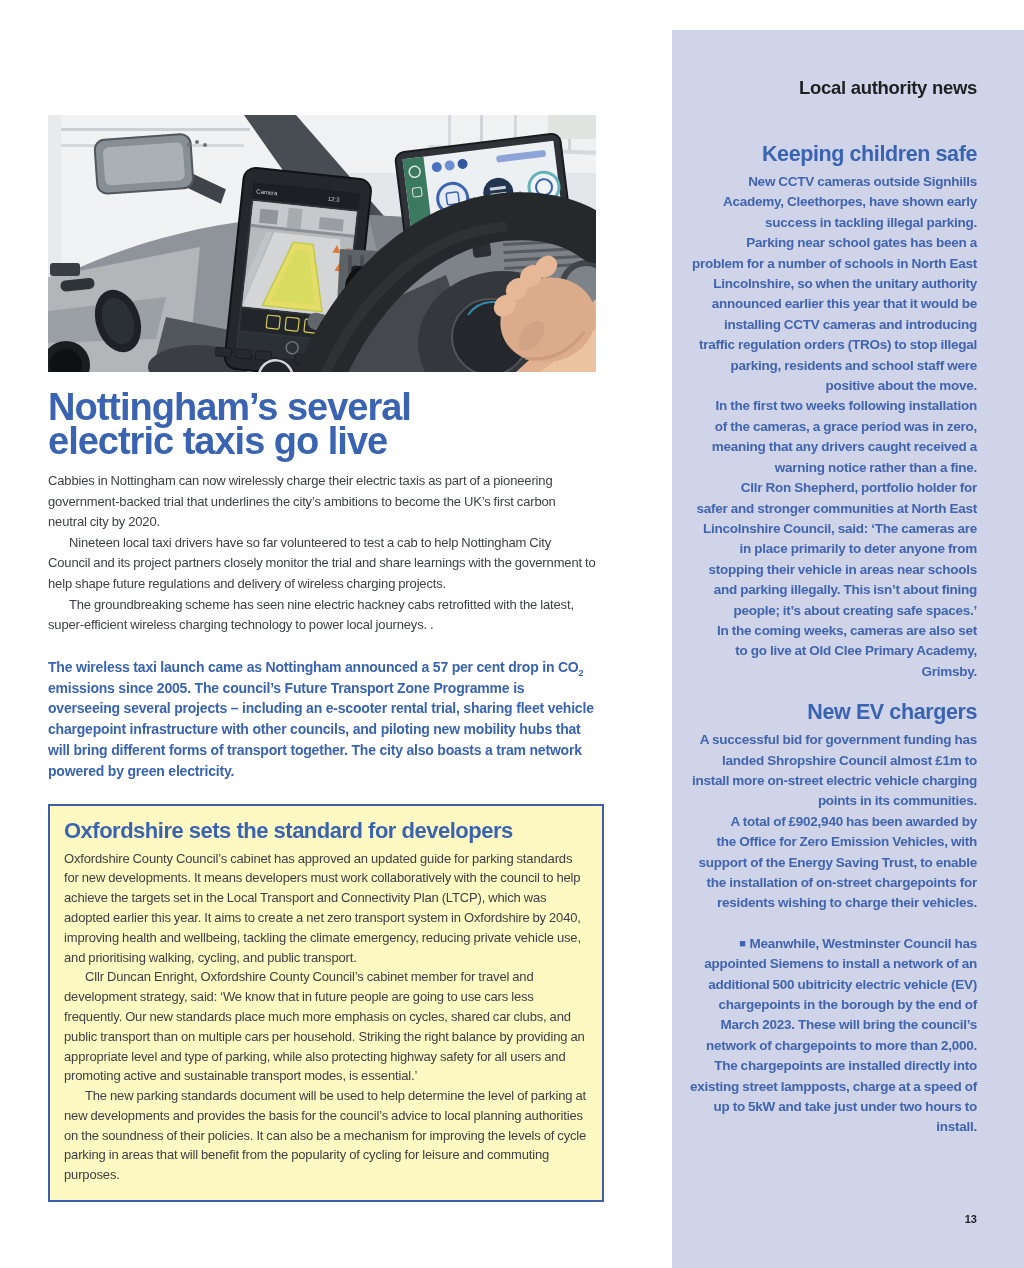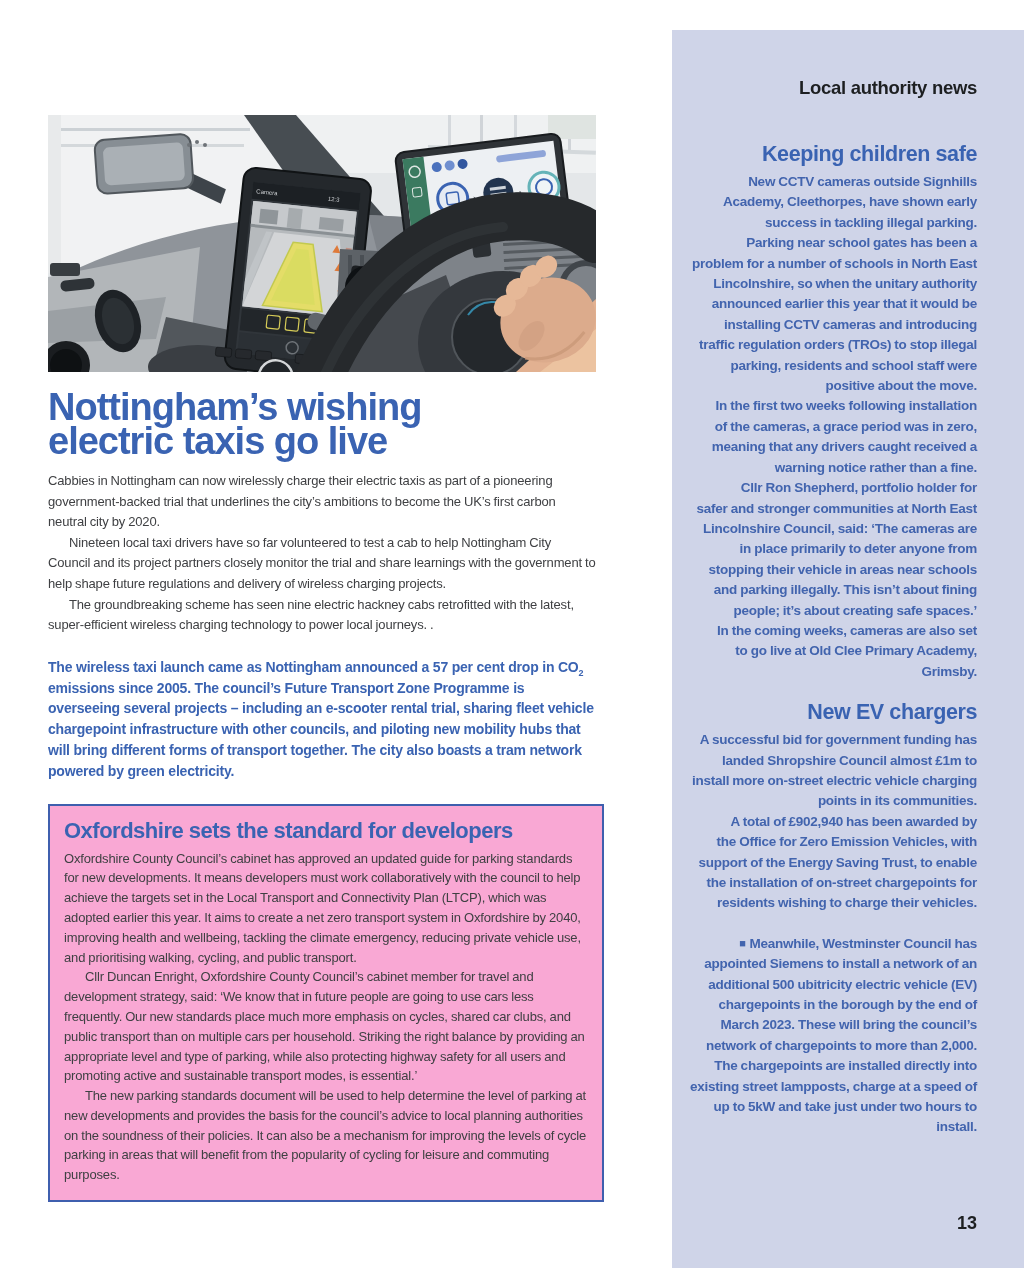--- a/index.html
+++ b/index.html
@@ -26,21 +26,21 @@
     letter-spacing:-0.15px;word-spacing:-0.4px;
   }
   .first{margin-top:13px;}
   .ind{text-indent:21px;}
   .highlight{
     margin:21px 0 0;font-size:14px;font-weight:bold;color:var(--blue);
     line-height:20.8px;letter-spacing:-0.2px;
   }
   .highlight sub{font-size:9px;line-height:0;}
   .box{
-    margin-top:22px;border:2px solid #3f5fae;background:#f9a8d4;
+    margin-top:22px;border:2px solid #3f5fae;background:#fef9c3;
     width:524px;padding:12px 14px 15px;
   }
   .box-h{
     margin:0 0 5px;color:var(--blue);font-weight:bold;
     font-size:22px;line-height:26px;letter-spacing:-0.5px;
   }
   .box .body-p{line-height:19.8px;}
   
   .sidebar{
     position:absolute;left:672px;top:0;width:352px;height:1268px;
@@ -57,21 +57,21 @@
   .side-h.second{margin-top:18px;}
   .side-p{
     margin:0;font-size:13.5px;font-weight:bold;color:var(--side-text);
     line-height:20.4px;letter-spacing:-0.25px;word-spacing:-0.3px;text-align:right;
   }
   .side-ind{text-indent:20px;}
   .note{margin-top:20px;}
   .bullet{color:var(--side-text);font-size:11px;margin-right:4px;position:relative;top:-1px;}
   .pageno{
     position:absolute;right:47px;top:1213px;font-weight:bold;
-    font-size:18px;color:var(--ink);
+    font-size:11px;color:var(--ink);
   }
 </style>
 </head>
 <body>
 
 <div class="main">
 
   <svg class="photo" viewBox="0 0 548 257" aria-hidden="true">
 
     <rect x="0" y="0" width="548" height="257" fill="#e4e7e9"></rect>
@@ -220,21 +220,21 @@
         <ellipse cx="478" cy="167" rx="12" ry="10" fill="#e6b897" transform="rotate(-30 478 167)"></ellipse>
         <ellipse cx="495" cy="158" rx="12" ry="10" fill="#e6b897" transform="rotate(-30 495 158)"></ellipse>
         <ellipse cx="512" cy="153" rx="12" ry="10" fill="#e6b897" transform="rotate(-30 512 153)"></ellipse>
         <ellipse cx="480" cy="216" rx="17" ry="10" fill="#d3a284" transform="rotate(-38 480 216)"></ellipse>
         <path d="M468,236 Q500,250 532,226" fill="none" stroke="#c69675" stroke-width="3" opacity="0.7"></path>
       </g>
     </g>
   </svg>
 
   <h1 class="headline">
-    <span>Nottingham’s wishing</span><br>
+    <span>Nottingham’s several</span><br>
     <span>electric taxis go live</span>
   </h1>
 
   <p class="body-p first">Cabbies in Nottingham can now wirelessly charge their electric taxis as part of a pioneering government-backed trial that underlines the city’s ambitions to become the UK’s first carbon neutral city by 2020.</p>
   <p class="body-p ind">Nineteen local taxi drivers have so far volunteered to test a cab to help Nottingham City Council and its project partners closely monitor the trial and share learnings with the government to help shape future regulations and delivery of wireless charging projects.</p>
   <p class="body-p ind">The groundbreaking scheme has seen nine electric hackney cabs retrofitted with the latest, super-efficient wireless charging technology to power local journeys. .</p>
 
   <p class="highlight"><span>The wireless taxi launch came as Nottingham announced a 57 per cent drop in CO</span><sub>2</sub><span> emissions since 2005. The council’s Future Transport Zone Programme is overseeing several projects – including an e-scooter rental trial, sharing fleet vehicle chargepoint infrastructure with other councils, and piloting new mobility hubs that will bring different forms of transport together. The city also boasts a tram network powered by green electricity.</span></p>
 
   <div class="box">

